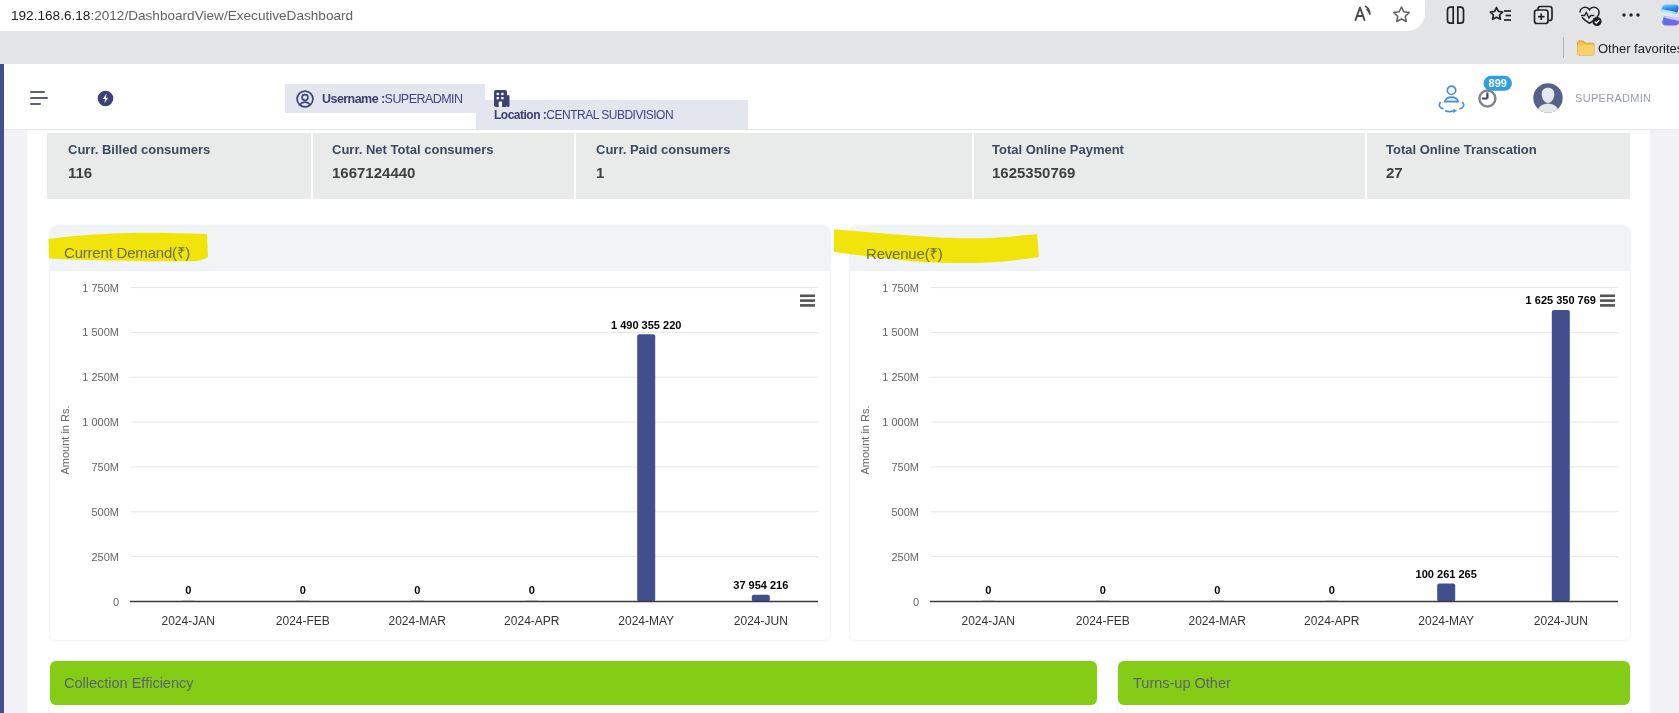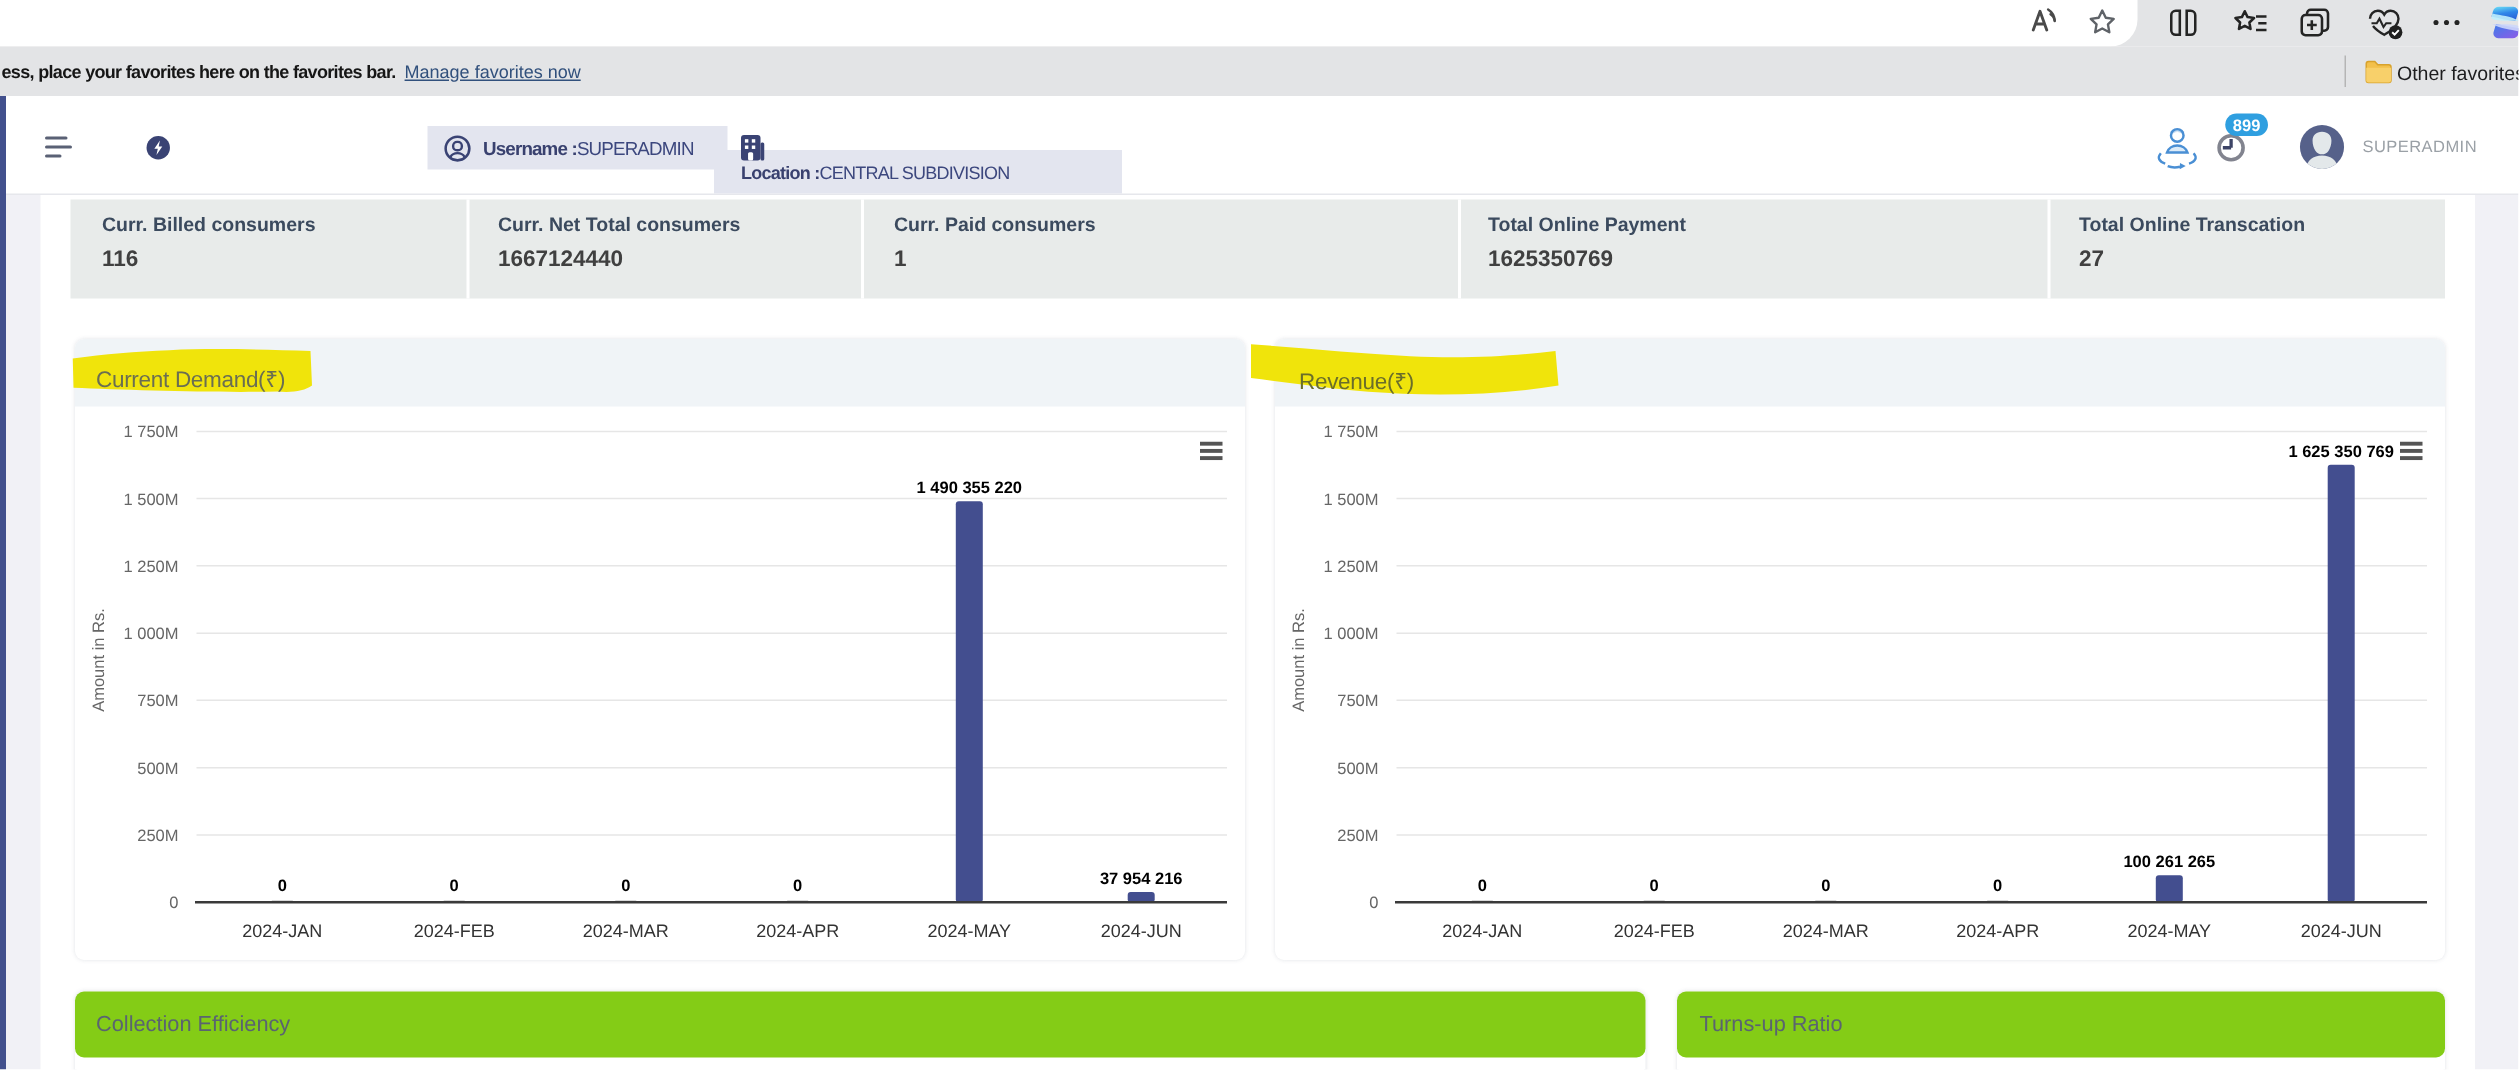--- a/index.html
+++ b/index.html
@@ -47,24 +47,24 @@
     border-radius:6px 6px 0 0; }
   .bhead { position:absolute; background:#84cc16; border-radius:6px;
     font-size:14.5px; color:#5a6470; }
 </style>
 </head>
 <body>
 <div id="stage">
 
   <div class="abs" id="urlrow"></div>
   <div class="abs" id="omnibox"></div>
+  <div class="abs" id="urltext">192.168.6.18<span class="gray">:2012/DashboardView/ExecutiveDashboard</span></div>
   <div class="abs" id="toolbaricons"></div>
 
   <div class="abs" id="favbar"></div>
-  <div class="abs" id="favtext">ess, place your favorites here on the favorites bar.<span id="favlink">Manage favorites now</span></div>
   <div class="abs" id="favsep"></div>
   <div class="abs" id="otherfav">Other favorites</div>
 
   <div class="abs" id="navstrip"></div>
   <div class="abs" id="hdrline"></div>
   <div class="abs" id="lavleft"></div>
   <div class="abs" id="lavright"></div>
 
   <div class="hline" style="left:30px;top:91px;width:15px;"></div>
   <div class="hline" style="left:30px;top:97px;width:18px;"></div>
@@ -183,21 +183,21 @@
         <rect x="750" y="78.1" width="15" height="2.6" fill="#555555"></rect>
       </svg></div>
 
   <div class="card" style="left:50px;top:661px;width:1047px;height:60px;">
     <div class="bhead" style="left:0;top:0;width:1047px;height:44px;">
       <span style="position:absolute;left:14px;top:14px;">Collection Efficiency</span>
     </div>
   </div>
   <div class="card" style="left:1118px;top:661px;width:512px;height:60px;">
     <div class="bhead" style="left:0;top:0;width:512px;height:44px;">
-      <span style="position:absolute;left:15px;top:14px;">Turns-up Ratio</span>
+      <span style="position:absolute;left:15px;top:14px;">Turns-up Other</span>
     </div>
   </div>
 
   <svg class="abs" style="left:45px;top:228px;" width="170" height="36" viewBox="0 0 170 36">
     <path d="M 3.5,11 C 25,8 45,6.5 68,5.5 C 95,4 130,5 162,6 L 163,29 C 158,32.5 150,34 140,33 C 100,34 40,32 4,30.5 Z" fill="#f0e40b"></path>
   </svg>
   <div class="abs" style="left:64px;top:242px;font-size:15px;letter-spacing:-0.2px;color:#6a6e52;">Current Demand(<span style="font-family:'Liberation Sans';">₹</span>)</div>
 
   <svg class="abs" style="left:830px;top:226px;" width="215" height="42" viewBox="0 0 215 42">
     <path d="M 4,3.5 C 40,6 75,9.5 110,11.5 C 150,13.5 180,11 207,8 L 209,31 C 175,36.5 140,38 105,36.5 C 70,35 35,30 4,26 Z" fill="#f0e40b"></path>

